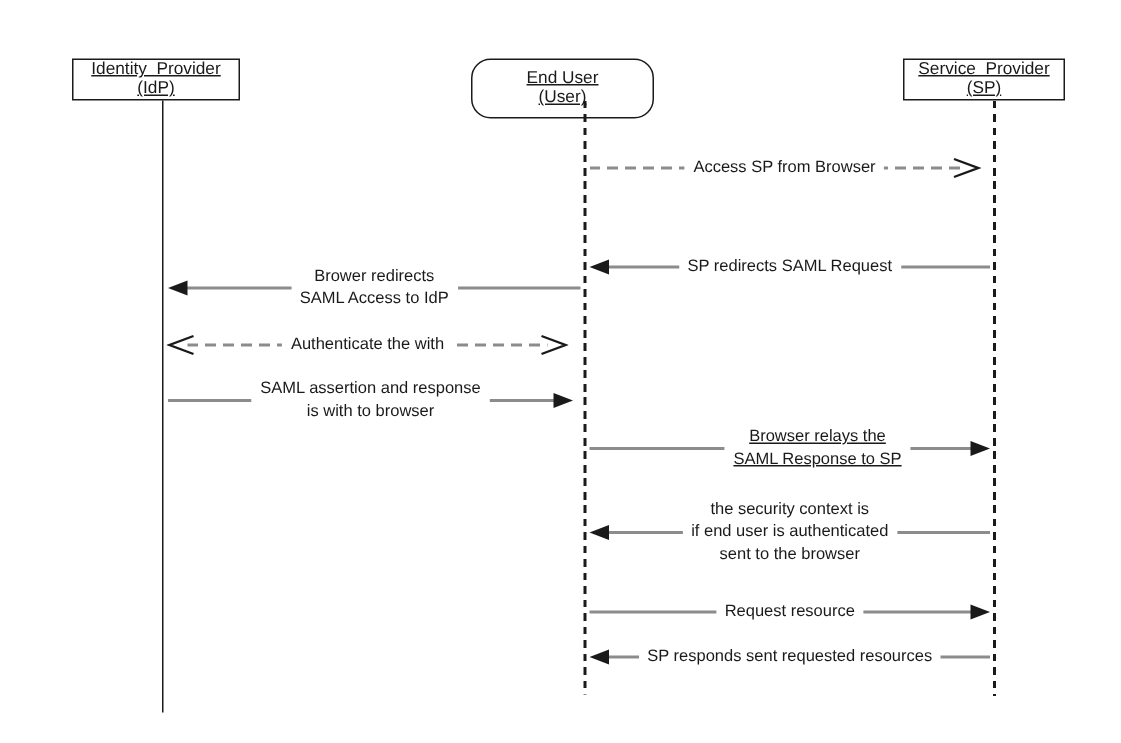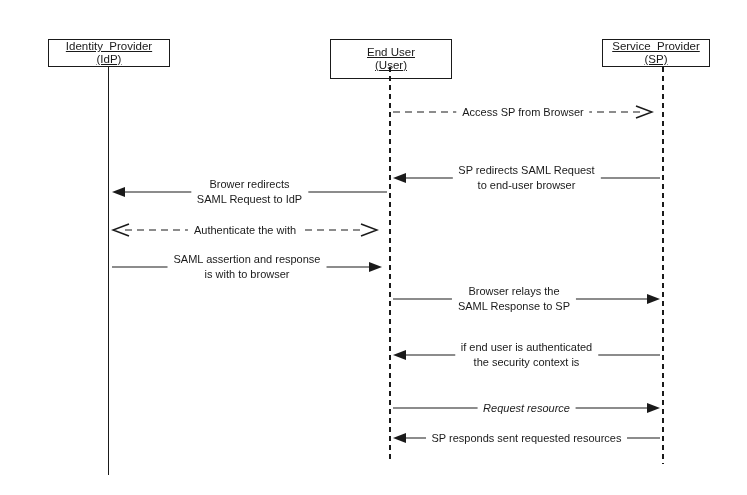--- a/index.html
+++ b/index.html
@@ -56,26 +56,26 @@
     line-height: 15px;
     white-space: nowrap;
     color: var(--text, #1a1a1a);
   }
   .msg-label.bold { font-weight: normal; }
 </style>
 </head>
 <body>
 
 <div class="stage" id="stage" style="--line: #8c8c8c; --head: #1a1a1a; --text: #1a1a1a; --ll: #1a1a1a; --border: #1a1a1a; --fill: #ffffff; background: rgb(255, 255, 255);">
-    <div class="actor-box" style="left: 48px; top: 39px; width: 122px; height: 28px;">
+    <div class="actor-box" style="left: 48px; top: 39px; width: 112px; height: 28px;">
       <div class="actor-line">Identity  Provider</div>
       <div class="actor-line">(IdP)</div>
     </div>
     <div class="lifeline solid" style="left: 108px; top: 67px; height: 408px;"></div>
-    <div class="actor-box" style="left: 330px; top: 39px; width: 122px; height: 40px;">
+    <div class="actor-box" style="left: 314px; top: 39px; width: 122px; height: 40px; border-radius: 13px;">
       <div class="actor-line">End User</div>
       <div class="actor-line">(User)</div>
     </div>
     <div class="lifeline dashed" style="left: 389px; top: 67px; height: 396px;"></div>
     <div class="actor-box" style="left: 602px; top: 39px; width: 108px; height: 28px;">
       <div class="actor-line">Service  Provider</div>
       <div class="actor-line">(SP)</div>
     </div>
     <div class="lifeline dashed" style="left: 662px; top: 67px; height: 397px;"></div>
     <div class="msg-line dashed" style="left: 393px; top: 111px; width: 247px;"></div>
@@ -84,27 +84,26 @@
         <path d="M2 1 L18 7 L2 13" fill="none" stroke="#1a1a1a" stroke-width="1.6"></path>
       </svg>
     </div>
     <div class="msg-label bold" style="left: 523px; top: 112px;">
       <div>Access SP from Browser</div>
     </div>
     <div class="msg-line solid" style="left: 404px; top: 177px; width: 256px;"></div>
     <div class="head-filled left" style="top: 173px; left: 393px;"></div>
     <div class="msg-label" style="left: 526.5px; top: 178px;">
       <div>SP redirects SAML Request</div>
-      <div>to end-user browser</div>
     </div>
     <div class="msg-line solid" style="left: 123px; top: 191px; width: 264px;"></div>
     <div class="head-filled left" style="top: 187px; left: 112px;"></div>
     <div class="msg-label" style="left: 249.5px; top: 192px;">
       <div>Brower redirects</div>
-      <div>SAML Request to IdP</div>
+      <div>SAML Access to IdP</div>
     </div>
     <div class="msg-line dashed" style="left: 125px; top: 229px; width: 240px;"></div>
     <div class="head-open" style="top: 223px; left: 111px;">
       <svg width="20" height="14" viewBox="0 0 20 14">
         <path d="M18 1 L2 7 L18 13" fill="none" stroke="#1a1a1a" stroke-width="1.6"></path>
       </svg>
     </div>
     <div class="head-open" style="top: 223px; left: 359px;">
       <svg width="20" height="14" viewBox="0 0 20 14">
         <path d="M2 1 L18 7 L2 13" fill="none" stroke="#1a1a1a" stroke-width="1.6"></path>
@@ -114,33 +113,34 @@
       <div>Authenticate the with</div>
     </div>
     <div class="msg-line solid" style="left: 112px; top: 266px; width: 259px;"></div>
     <div class="head-filled right" style="top: 262px; left: 369px;"></div>
     <div class="msg-label" style="left: 247px; top: 267px;">
       <div>SAML assertion and response</div>
       <div>is with to browser</div>
     </div>
     <div class="msg-line solid" style="left: 393px; top: 298px; width: 256px;"></div>
     <div class="head-filled right" style="top: 294px; left: 647px;"></div>
-    <div class="msg-label" style="left: 514px; top: 299px;">
+    <div class="msg-label" style="left: 545px; top: 299px; text-decoration: underline;">
       <div>Browser relays the</div>
       <div>SAML Response to SP</div>
     </div>
     <div class="msg-line solid" style="left: 404px; top: 354px; width: 256px;"></div>
     <div class="head-filled left" style="top: 350px; left: 393px;"></div>
     <div class="msg-label" style="left: 526.5px; top: 355px;">
+      <div>the security context is</div>
       <div>if end user is authenticated</div>
-      <div>the security context is</div>
+      <div>sent to the browser</div>
     </div>
     <div class="msg-line solid" style="left: 393px; top: 407px; width: 256px;"></div>
     <div class="head-filled right" style="top: 403px; left: 647px;"></div>
-    <div class="msg-label" style="left: 526.5px; top: 408px; font-style: italic;">
+    <div class="msg-label" style="left: 526.5px; top: 408px;">
       <div>Request resource</div>
     </div>
     <div class="msg-line solid" style="left: 404px; top: 437px; width: 256px;"></div>
     <div class="head-filled left" style="top: 433px; left: 393px;"></div>
     <div class="msg-label" style="left: 526.5px; top: 438px;">
       <div>SP responds sent requested resources</div>
     </div>
   </div>
 
 </body></html>

